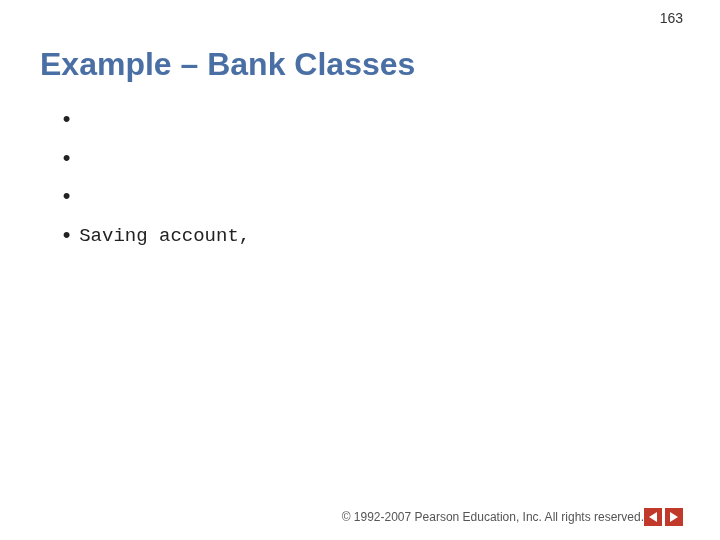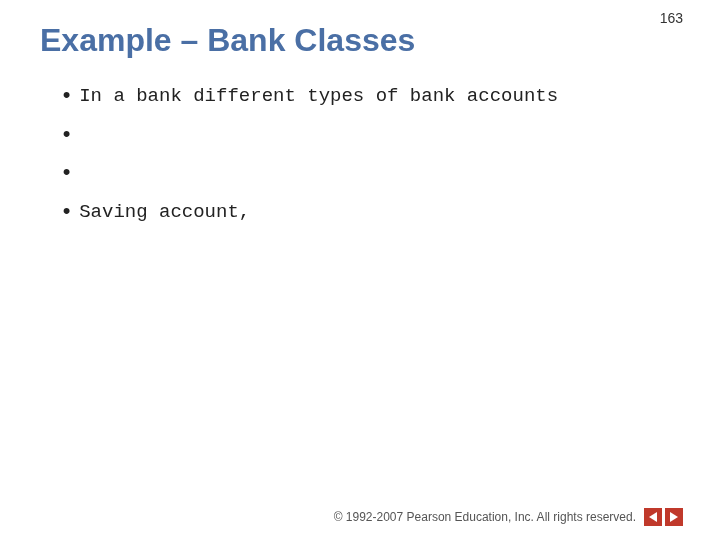--- a/index.html
+++ b/index.html
@@ -32,21 +32,21 @@
       font-size: 14px;
       color: #333333;
       font-family: Arial, sans-serif;
     }
 
     .slide-title {
       color: #4a6fa5;
       font-size: 32px;
       font-family: Arial, sans-serif;
       font-weight: bold;
-      margin-top: 4px;
+      margin-top: 28px;
       margin-bottom: 24px;
     }
 
     .bullet-list {
       list-style: none;
       padding: 0;
       margin-left: 20px;
     }
 
     .bullet-list li {
@@ -73,21 +73,20 @@
 
     .footer {
       position: absolute;
       bottom: 14px;
       right: 18px;
       font-size: 12px;
       color: #555555;
       font-family: Arial, sans-serif;
       display: flex;
       align-items: center;
-      gap: 8px;
     }
 
     .nav-buttons {
       display: flex;
       gap: 3px;
     }
 
     .nav-btn {
       width: 18px;
       height: 18px;
@@ -118,21 +117,20 @@
 
 <div class="slide-container">
 
   <div class="page-number">163</div>
 
   <h1 class="slide-title">Example – Bank Classes</h1>
 
   <ul class="bullet-list">
   <li>
         <span class="bullet-dot">•</span>
-        <span class="bullet-text">In a bank different types of bank accounts</span>
       </li>
       <li>
         <span class="bullet-dot">•</span>
       </li>
       <li>
         <span class="bullet-dot">•</span>
       </li>
       <li>
         <span class="bullet-dot">•</span>
         <span class="bullet-text">Saving account,</span>

